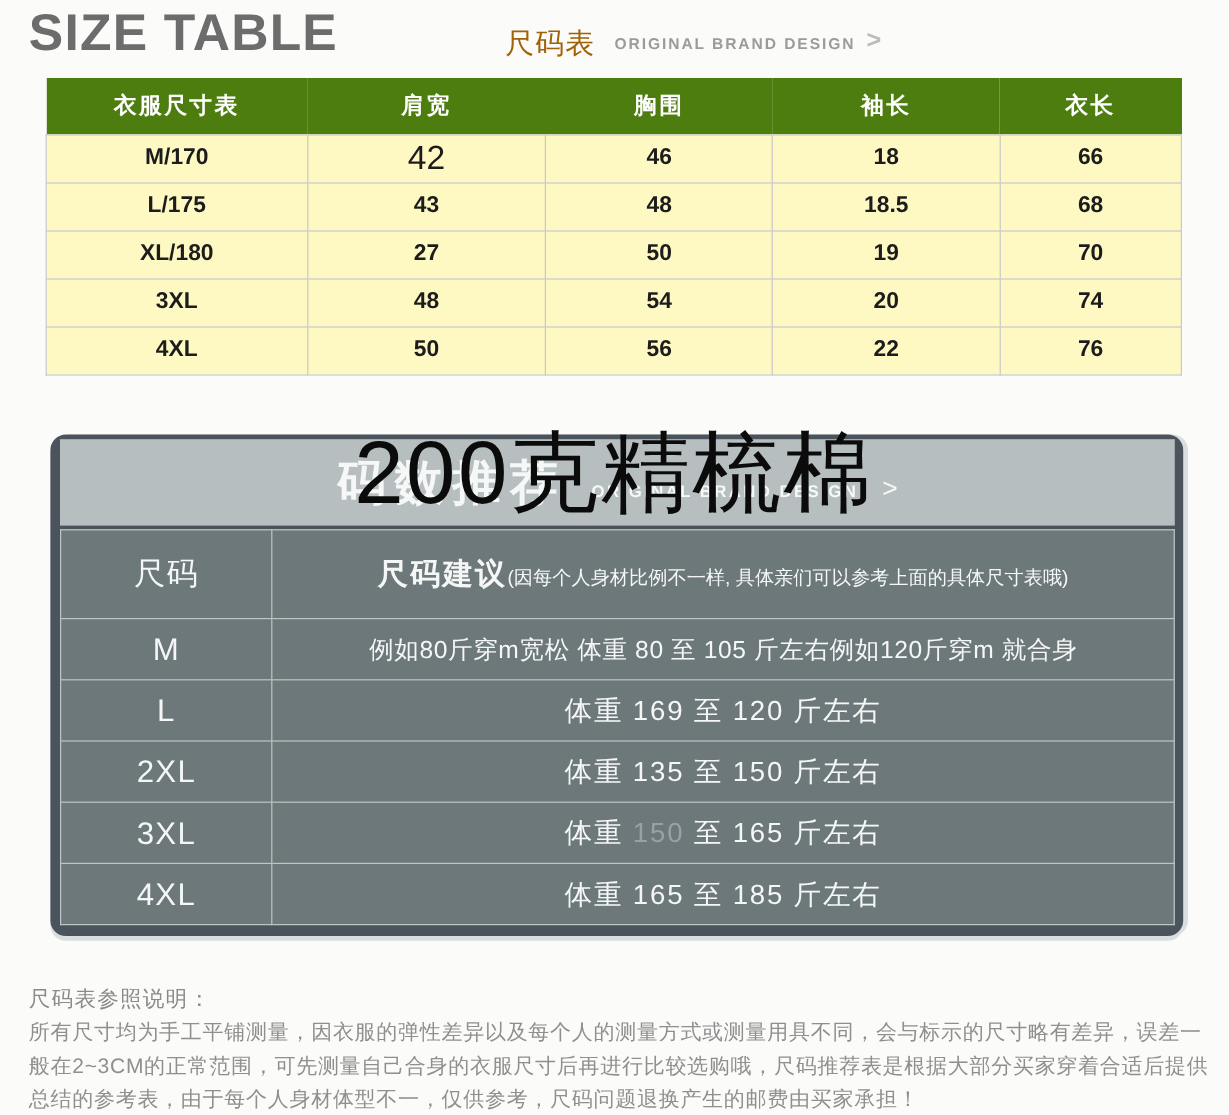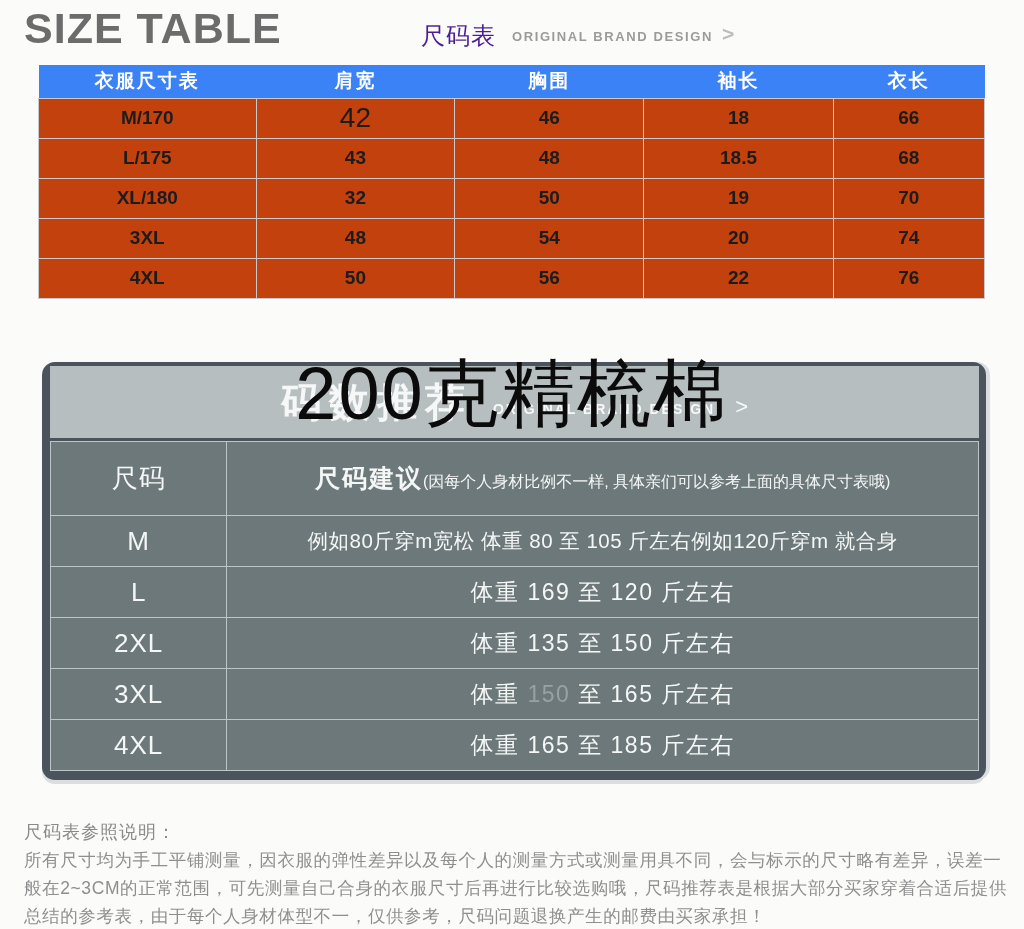--- a/index.html
+++ b/index.html
@@ -10,41 +10,41 @@
     font-family:"Liberation Sans","DejaVu Sans",sans-serif;
     overflow:hidden;
   }
   
   .hdr-title {
     position:absolute; left:24px; top:4px;
     font-size:43px; font-weight:bold; color:#6c6c6c; letter-spacing:1px;
   }
   .hdr-cn {
     position:absolute; left:421px; top:20px;
-    font-size:24px; color:#4c1d95; letter-spacing:1px;
+    font-size:24px; color:#a16207; letter-spacing:1px;
   }
   .hdr-en {
     position:absolute; left:512px; top:29px;
     font-size:13px; font-weight:bold; color:#9b9b9b; letter-spacing:1.6px;
   }
   .hdr-arrow {
     position:absolute; left:722px; top:22px;
     font-size:21px; color:#bcbcbc; font-weight:bold;
   }
   
   .t1 {
     position:absolute; left:38px; top:65px; width:947px;
     border-collapse:collapse; table-layout:fixed;
   }
   .t1 th {
-    background:#3b82f6; color:#ffffff; height:33px;
+    background:#4d7c0f; color:#ffffff; height:47px;
     font-size:19px; font-weight:bold; letter-spacing:2px; border:0;
   }
   .t1 td {
-    background:#c2410c; color:#1c1c1c; height:40px;
+    background:#fef9c3; color:#1c1c1c; height:40px;
     font-size:19px; font-weight:600; text-align:center;
     border:1px solid #c9c9c9;
   }
   .t1 td.bignum { font-size:28px; font-weight:500; }
   
   .panel {
     position:absolute; left:42px; top:362px; width:944px;
     background:#4b545c; padding:4px 7px 9px 8px;
     box-shadow:0 4px 0 #dadedf, 4px 0 0 #dadedf;
     border-radius:13px;
@@ -127,21 +127,21 @@
     </tr>
     <tr>
       <td>L/175</td>
       <td>43</td>
       <td>48</td>
       <td>18.5</td>
       <td>68</td>
     </tr>
     <tr>
       <td>XL/180</td>
-      <td>32</td>
+      <td>27</td>
       <td>50</td>
       <td>19</td>
       <td>70</td>
     </tr>
     <tr>
       <td>3XL</td>
       <td>48</td>
       <td>54</td>
       <td>20</td>
       <td>74</td>

